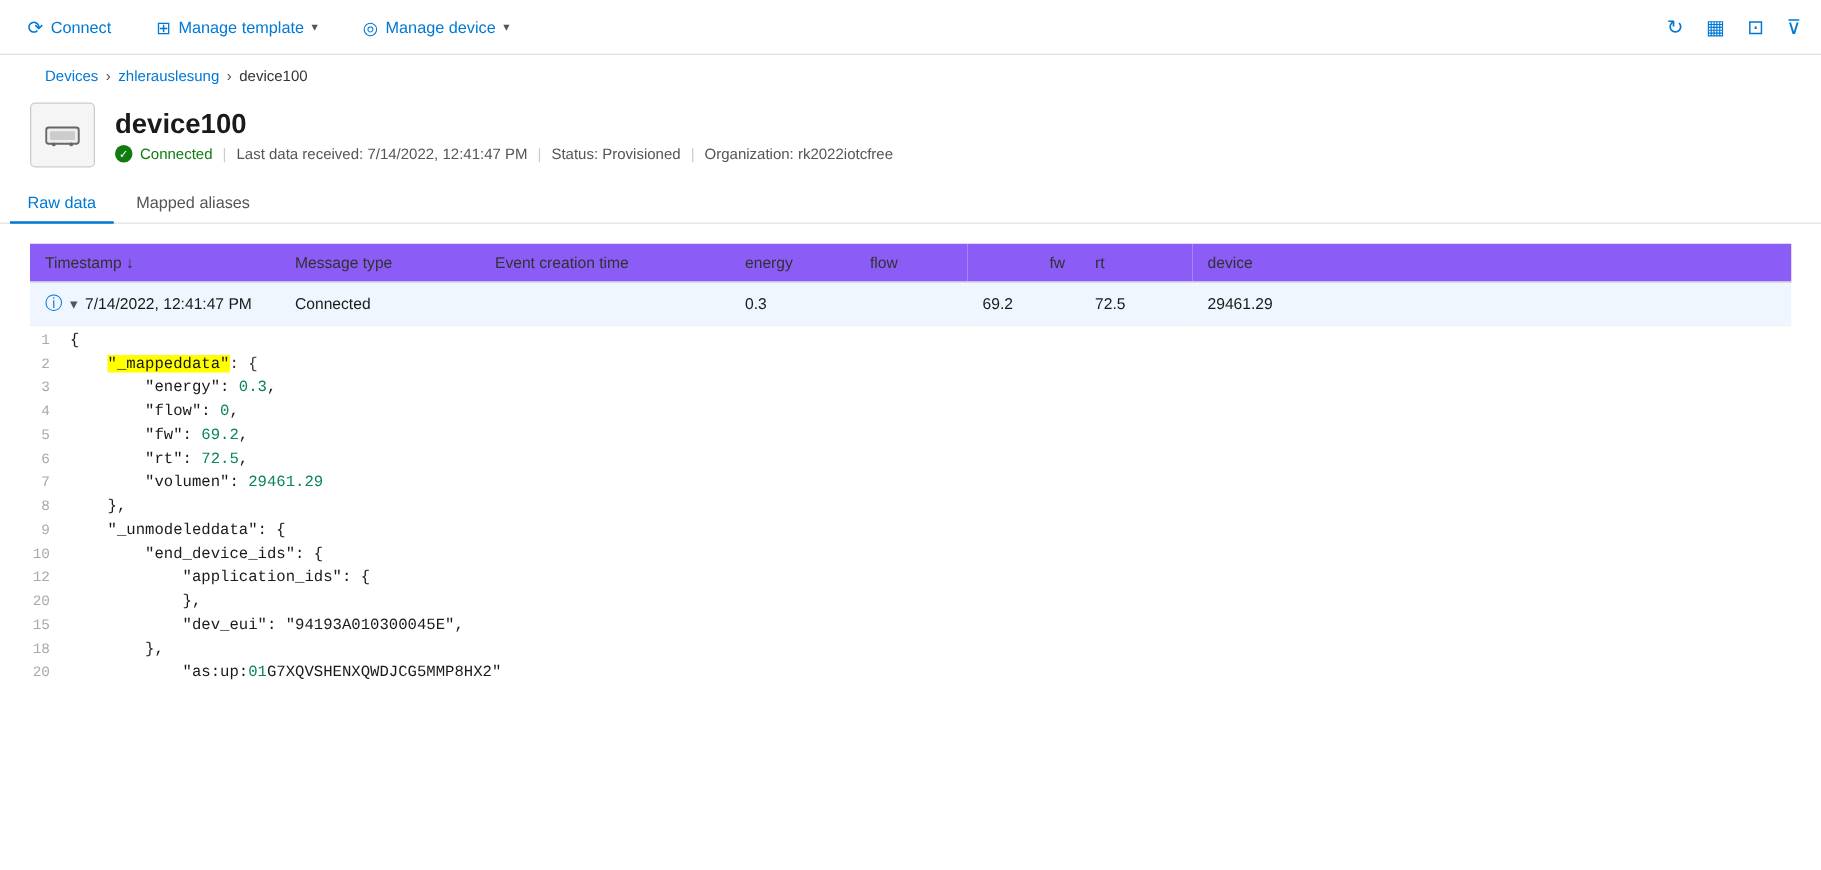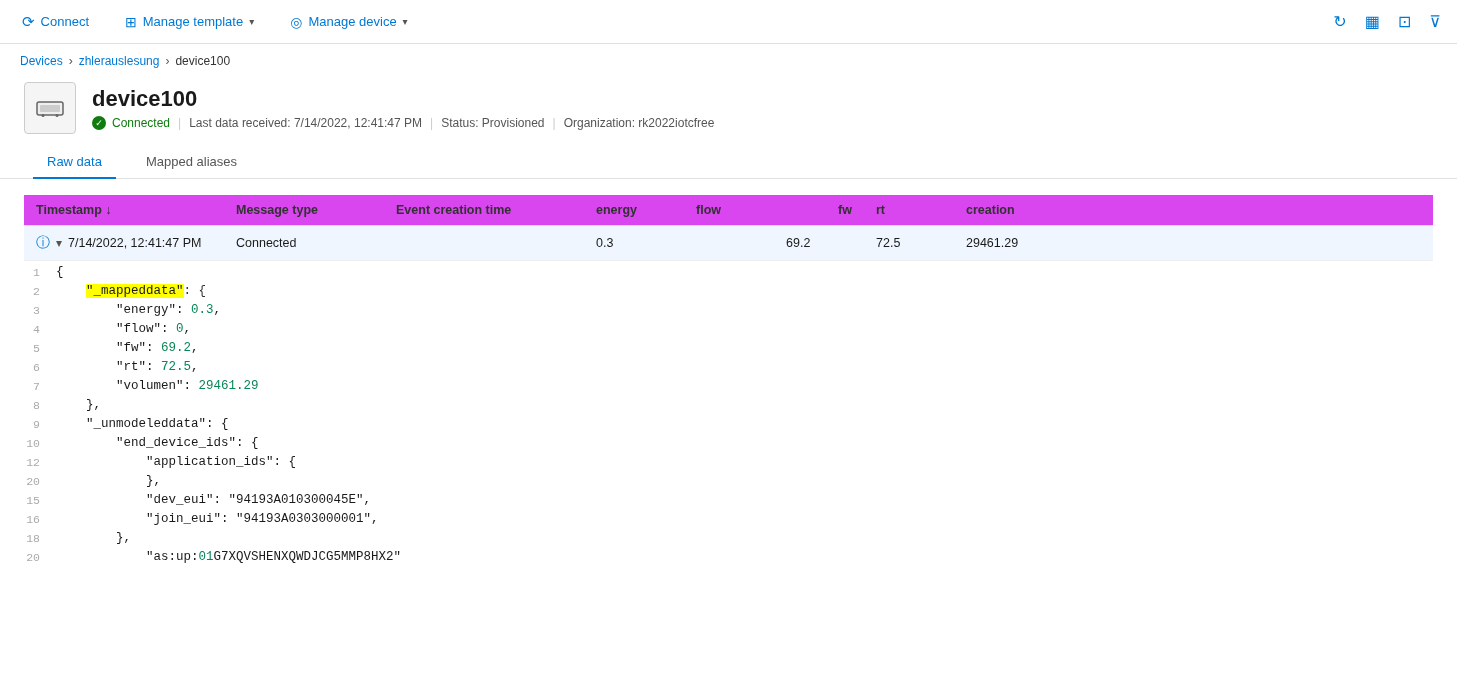--- a/index.html
+++ b/index.html
@@ -15,21 +15,21 @@
       display: flex; align-items: center; gap: 6px; cursor: pointer;
       font-size: 13px; color: #0078d4; background: none; border: none; padding: 4px 6px;
     }
     .topbar-btn .chevron { font-size: 10px; color: #555; }
     .topbar-right { display: flex; align-items: center; gap: 18px; }
     .topbar-icon { color: #0078d4; font-size: 16px; cursor: pointer; }
 
     
     .breadcrumb {
       display: flex; align-items: center; gap: 6px;
-      padding: 10px 20px 6px; font-size: 12px; color: #0078d4;
+      padding: 10px 36px 6px; font-size: 12px; color: #0078d4;
     }
     .breadcrumb span { color: #555; }
     .breadcrumb a { color: #0078d4; text-decoration: none; cursor: pointer; }
 
     
     .device-header {
       display: flex; align-items: center; gap: 16px;
       padding: 8px 24px 12px;
     }
     .device-avatar {
@@ -40,35 +40,35 @@
     .device-info { display: flex; flex-direction: column; gap: 4px; }
     .device-name { font-size: 22px; font-weight: 600; color: #1a1a1a; }
     .device-status { display: flex; align-items: center; gap: 6px; font-size: 12px; color: #555; }
     .status-dot { width: 14px; height: 14px; border-radius: 50%; background: #107c10; display: flex; align-items: center; justify-content: center; flex-shrink: 0; }
     .status-dot::after { content: '✓'; color: #fff; font-size: 9px; }
     .status-connected { color: #107c10; font-weight: 500; }
     .pipe { color: #ccc; margin: 0 2px; }
 
     
     .tabs {
-      display: flex; align-items: center; gap: 16px;
-      padding: 0 33px; border-bottom: 1px solid #e0e0e0;
+      display: flex; align-items: center; gap: 4px;
+      padding: 0 8px; border-bottom: 1px solid #e0e0e0;
     }
     .tab {
       padding: 8px 14px; cursor: pointer; font-size: 13px;
       border-bottom: 2px solid transparent; margin-bottom: -1px; color: #555;
     }
     .tab.active { border-bottom: 2px solid #0078d4; color: #0078d4; font-weight: 500; }
 
     
     .table-container { padding: 16px 24px 0; }
     .data-table { width: 100%; border-collapse: collapse; font-size: 12.5px; }
     .data-table th {
-      text-align: left; padding: 8px 12px; font-weight: 700;
-      background: #d946ef; border-bottom: 1px solid #e0e0e0;
+      text-align: left; padding: 8px 12px; font-weight: 400;
+      background: #8b5cf6; border-bottom: 1px solid #e0e0e0;
       color: #323232; white-space: nowrap;
     }
     .data-table td { padding: 8px 12px; border-bottom: 1px solid #f0f0f0; vertical-align: middle; }
     .row-controls { display: flex; align-items: center; gap: 6px; }
     .info-icon { color: #0078d4; cursor: pointer; font-size: 14px; }
     .expand-icon { color: #555; cursor: pointer; font-size: 12px; }
 
     
     .json-viewer {
       background: #fff; padding: 4px 24px 0;
@@ -171,21 +171,21 @@
         <th style="width:90px;">
           <span>flow</span>
         </th>
         <th style="width:90px;text-align:right;">
           <span>fw</span>
         </th>
         <th style="width:90px;">
           <span>rt</span>
         </th>
         <th>
-          <span>creation</span>
+          <span>device</span>
         </th>
       </tr>
     </thead>
     <tbody>
       <tr class="table-row" style="background:#f0f6ff;">
         <td>
           <div class="row-controls">
             <span class="info-icon">ⓘ</span>
             <span class="expand-icon">▾</span>
             <span>7/14/2022, 12:41:47 PM</span>
@@ -250,24 +250,20 @@
     </div>
     <div class="json-line">
       <span class="line-num">20</span>
       <span class="json-content">            },</span>
     </div>
     <div class="json-line">
       <span class="line-num">15</span>
       <span class="json-content">            "dev_eui": "94193A010300045E",</span>
     </div>
     <div class="json-line">
-      <span class="line-num">16</span>
-      <span class="json-content">            "join_eui": "94193A0303000001",</span>
-    </div>
-    <div class="json-line">
       <span class="line-num">18</span>
       <span class="json-content">        },</span>
     </div>
     <div class="json-line">
       <span class="line-num">20</span>
       <span class="json-content">            "as:up:<span class="num-val">01</span>G7XQVSHENXQWDJCG5MMP8HX2"</span>
     </div>
   </div>
 
 </body></html>

